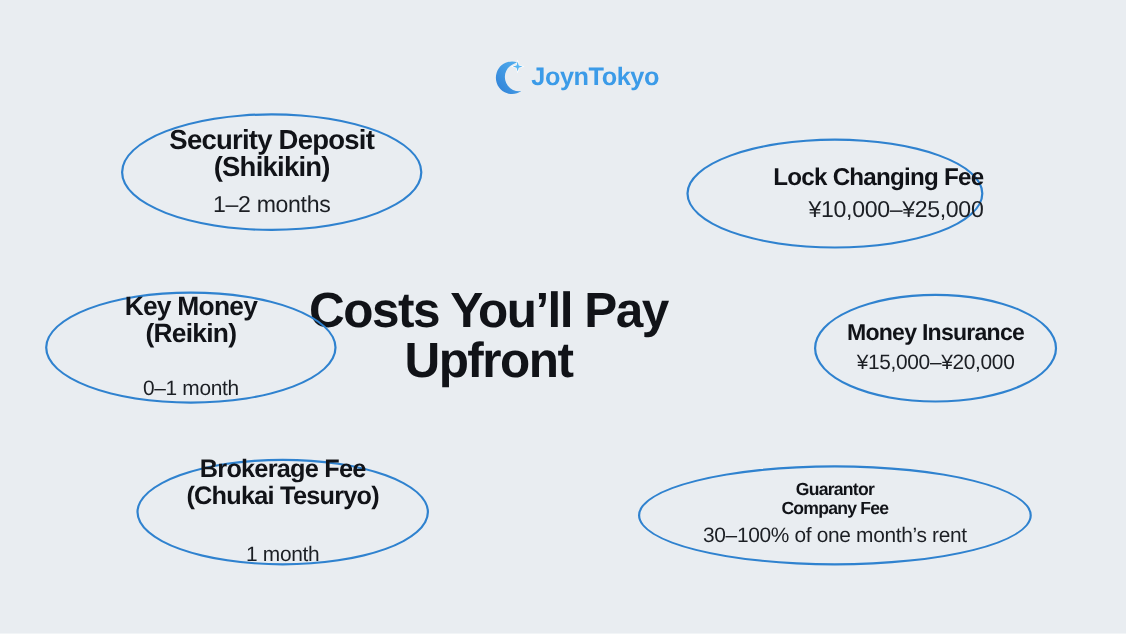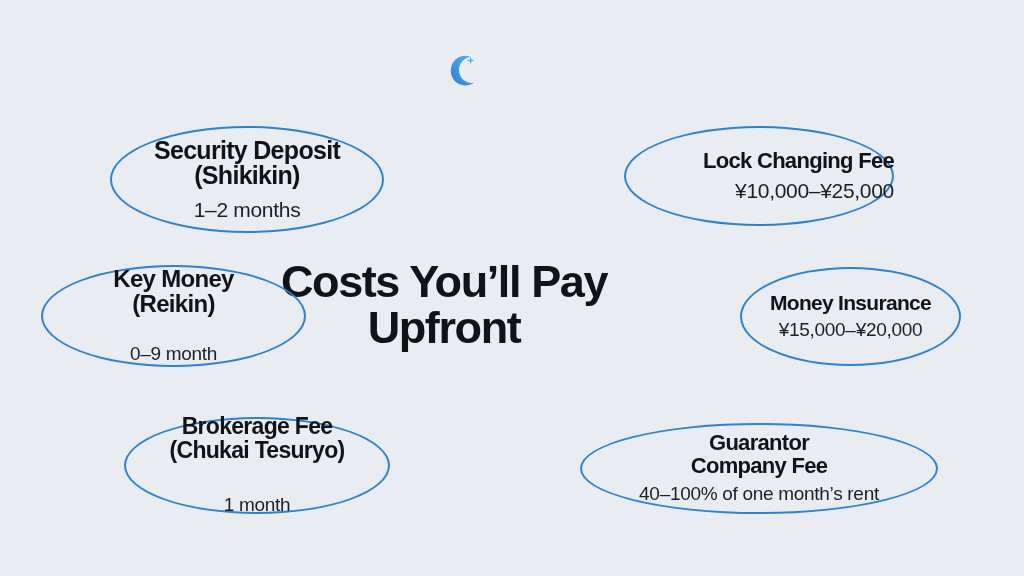--- a/index.html
+++ b/index.html
@@ -89,61 +89,62 @@
   .bubble .value {
     position: relative;
     font-weight: 400;
     color: #1c1f24;
     letter-spacing: -0.3px;
     line-height: 1.1;
     white-space: nowrap;
   }
 
   
-  #bubble-security { left: 110px; top: 126px;  width: 274px; height: 107px; }
+  #bubble-security { left: 110px; top: 103px;  width: 274px; height: 107px; }
   #bubble-security .title { font-size: 25px; margin-bottom: 9px; }
   #bubble-security .value { font-size: 21px; }
 
   #bubble-lock     { left: 624px; top: 126px;  width: 270px; height: 100px; align-items: flex-end; }
   #bubble-lock .title { font-size: 22px; margin-bottom: 7px; }
   #bubble-lock .value { font-size: 21px; }
 
   #bubble-keymoney { left: 41px;  top: 265px;  width: 265px; height: 102px; }
   #bubble-keymoney .title { font-size: 24px; margin-bottom: 27px; }
   #bubble-keymoney .value { font-size: 19px; }
 
   #bubble-fire     { left: 740px; top: 267px;  width: 221px; height: 99px; }
   #bubble-fire .title { font-size: 21px; margin-bottom: 6px; width: 250px; }
   #bubble-fire .value { font-size: 19px; width: 250px; }
 
   #bubble-brokerage{ left: 124px; top: 417px;  width: 266px; height: 97px; gap: 24px; }
   #bubble-brokerage .title { font-size: 23px; margin-bottom: 8px; width: 300px; }
   #bubble-brokerage .value { font-size: 19px; }
 
   #bubble-guarantor{ left: 580px; top: 423px;  width: 358px; height: 91px; }
-  #bubble-guarantor .title { font-size: 22px; margin-bottom: 7px; }
+  #bubble-guarantor .title { font-size: 16px; margin-bottom: 7px; }
   #bubble-guarantor .value { font-size: 19px; }
 </style>
 </head>
 <body>
 
 <div id="stage">
 
   <div id="logo">
     <svg class="mark" viewBox="0 0 34 34" aria-hidden="true">
       <defs>
         <linearGradient id="moonGrad" x1="0" y1="1" x2="1" y2="0">
           <stop offset="0%" stop-color="#2f7fd6"></stop>
           <stop offset="100%" stop-color="#54b2f0"></stop>
         </linearGradient>
       </defs>
       <path d="M25.2 4.6 C17.4 2.0 9.0 6.3 6.5 14.1 C4.0 21.9 8.3 30.3 16.1 32.8 C20.6 34.3 25.3 33.4 28.9 30.8 C23.4 31.6 17.7 28.9 15.2 23.5 C12.3 17.4 14.7 10.1 20.5 6.8 C21.9 6.0 23.5 5.2 25.2 4.6 Z" fill="url(#moonGrad)"></path>
       <path d="M25.6 2.2 L27.1 7.0 L31.9 8.5 L27.1 10.0 L25.6 14.8 L24.1 10.0 L19.3 8.5 L24.1 7.0 Z" fill="#ffffff"></path>
       <path d="M25.6 4.0 L26.6 7.5 L30.1 8.5 L26.6 9.5 L25.6 13.0 L24.6 9.5 L21.1 8.5 L24.6 7.5 Z" fill="#58b6f2"></path>
     </svg>
+    <span class="wordmark">JoynTokyo</span>
   </div>
 
   <div id="headline">Costs You’ll Pay
 Upfront</div>
 
   <div class="bubble" id="bubble-security">
     <span class="ring"></span>
     <span class="title">Security Deposit
 (Shikikin)</span>
     <span class="value">1–2 months</span>
@@ -152,36 +153,36 @@
   <div class="bubble" id="bubble-lock">
     <span class="ring"></span>
     <span class="title">Lock Changing Fee</span>
     <span class="value">¥10,000–¥25,000</span>
   </div>
 
   <div class="bubble" id="bubble-keymoney">
     <span class="ring"></span>
     <span class="title">Key Money
 (Reikin)</span>
-    <span class="value">0–9 month</span>
+    <span class="value">0–1 month</span>
   </div>
 
   <div class="bubble" id="bubble-fire">
     <span class="ring"></span>
     <span class="title">Money Insurance</span>
     <span class="value">¥15,000–¥20,000</span>
   </div>
 
   <div class="bubble" id="bubble-brokerage">
     <span class="ring"></span>
     <span class="title">Brokerage Fee
 (Chukai Tesuryo)</span>
     <span class="value">1 month</span>
   </div>
 
   <div class="bubble" id="bubble-guarantor">
     <span class="ring"></span>
     <span class="title">Guarantor
 Company Fee</span>
-    <span class="value">40–100% of one month’s rent</span>
+    <span class="value">30–100% of one month’s rent</span>
   </div>
 
 </div>
 
 </body></html>

